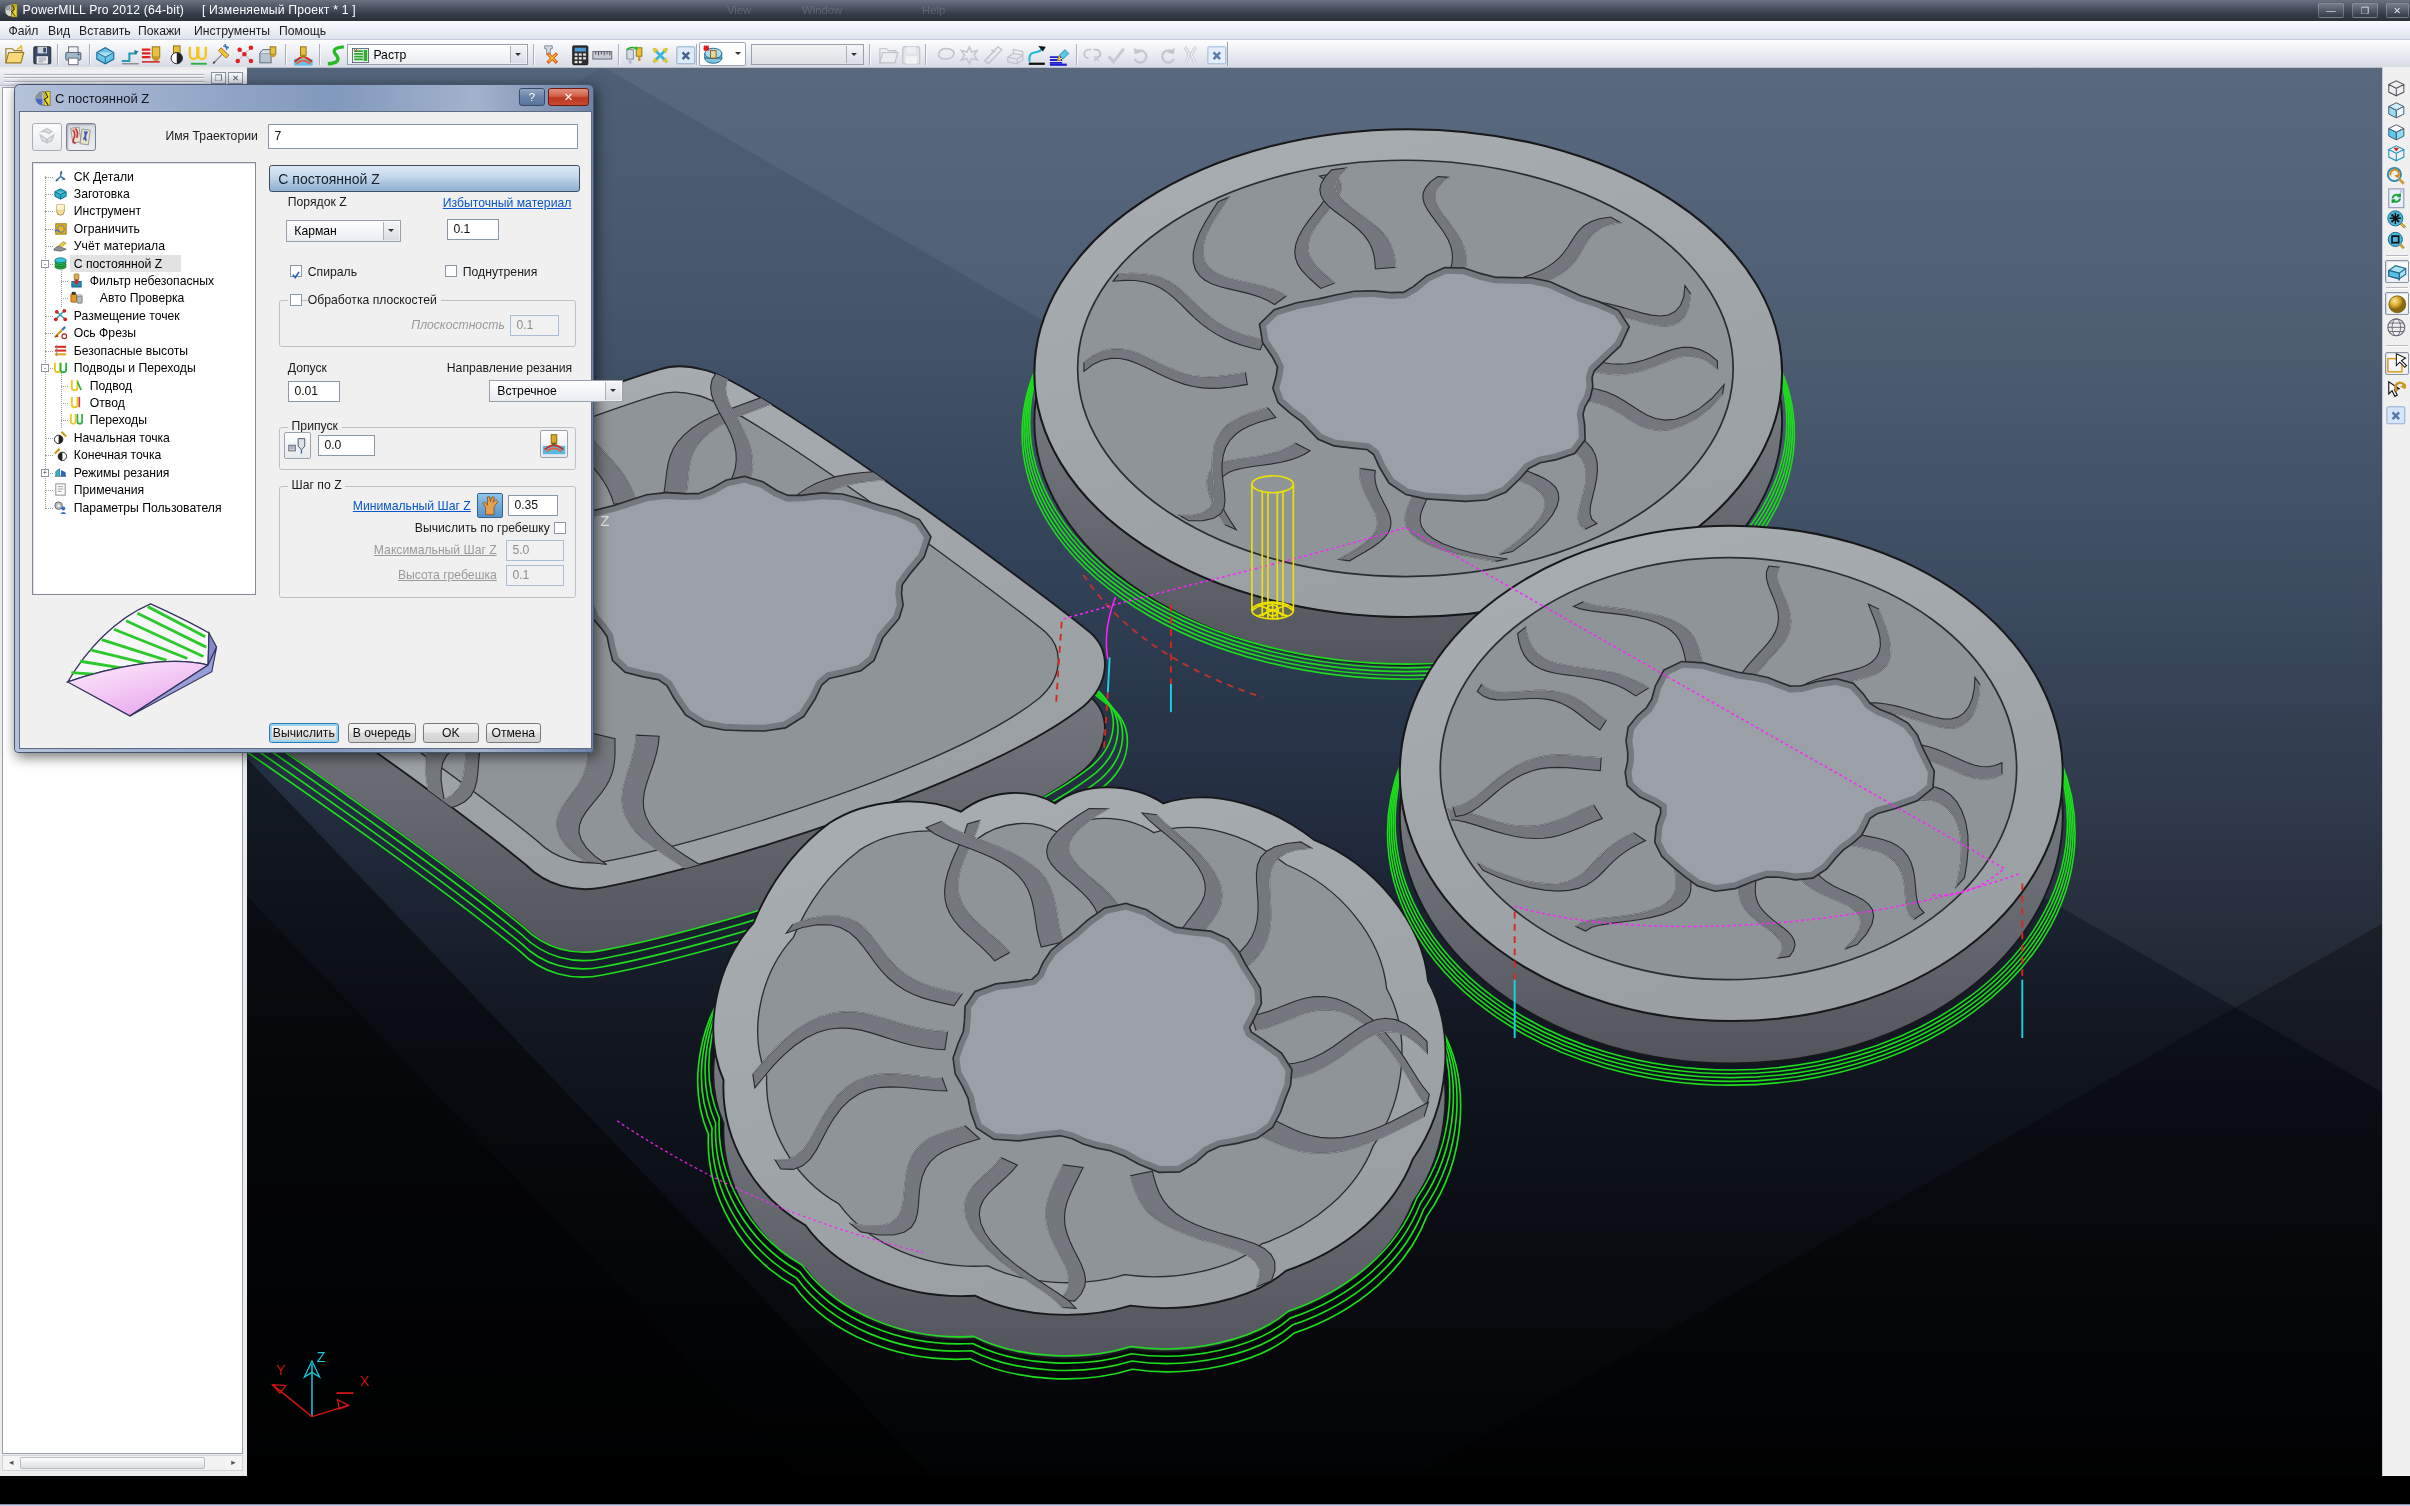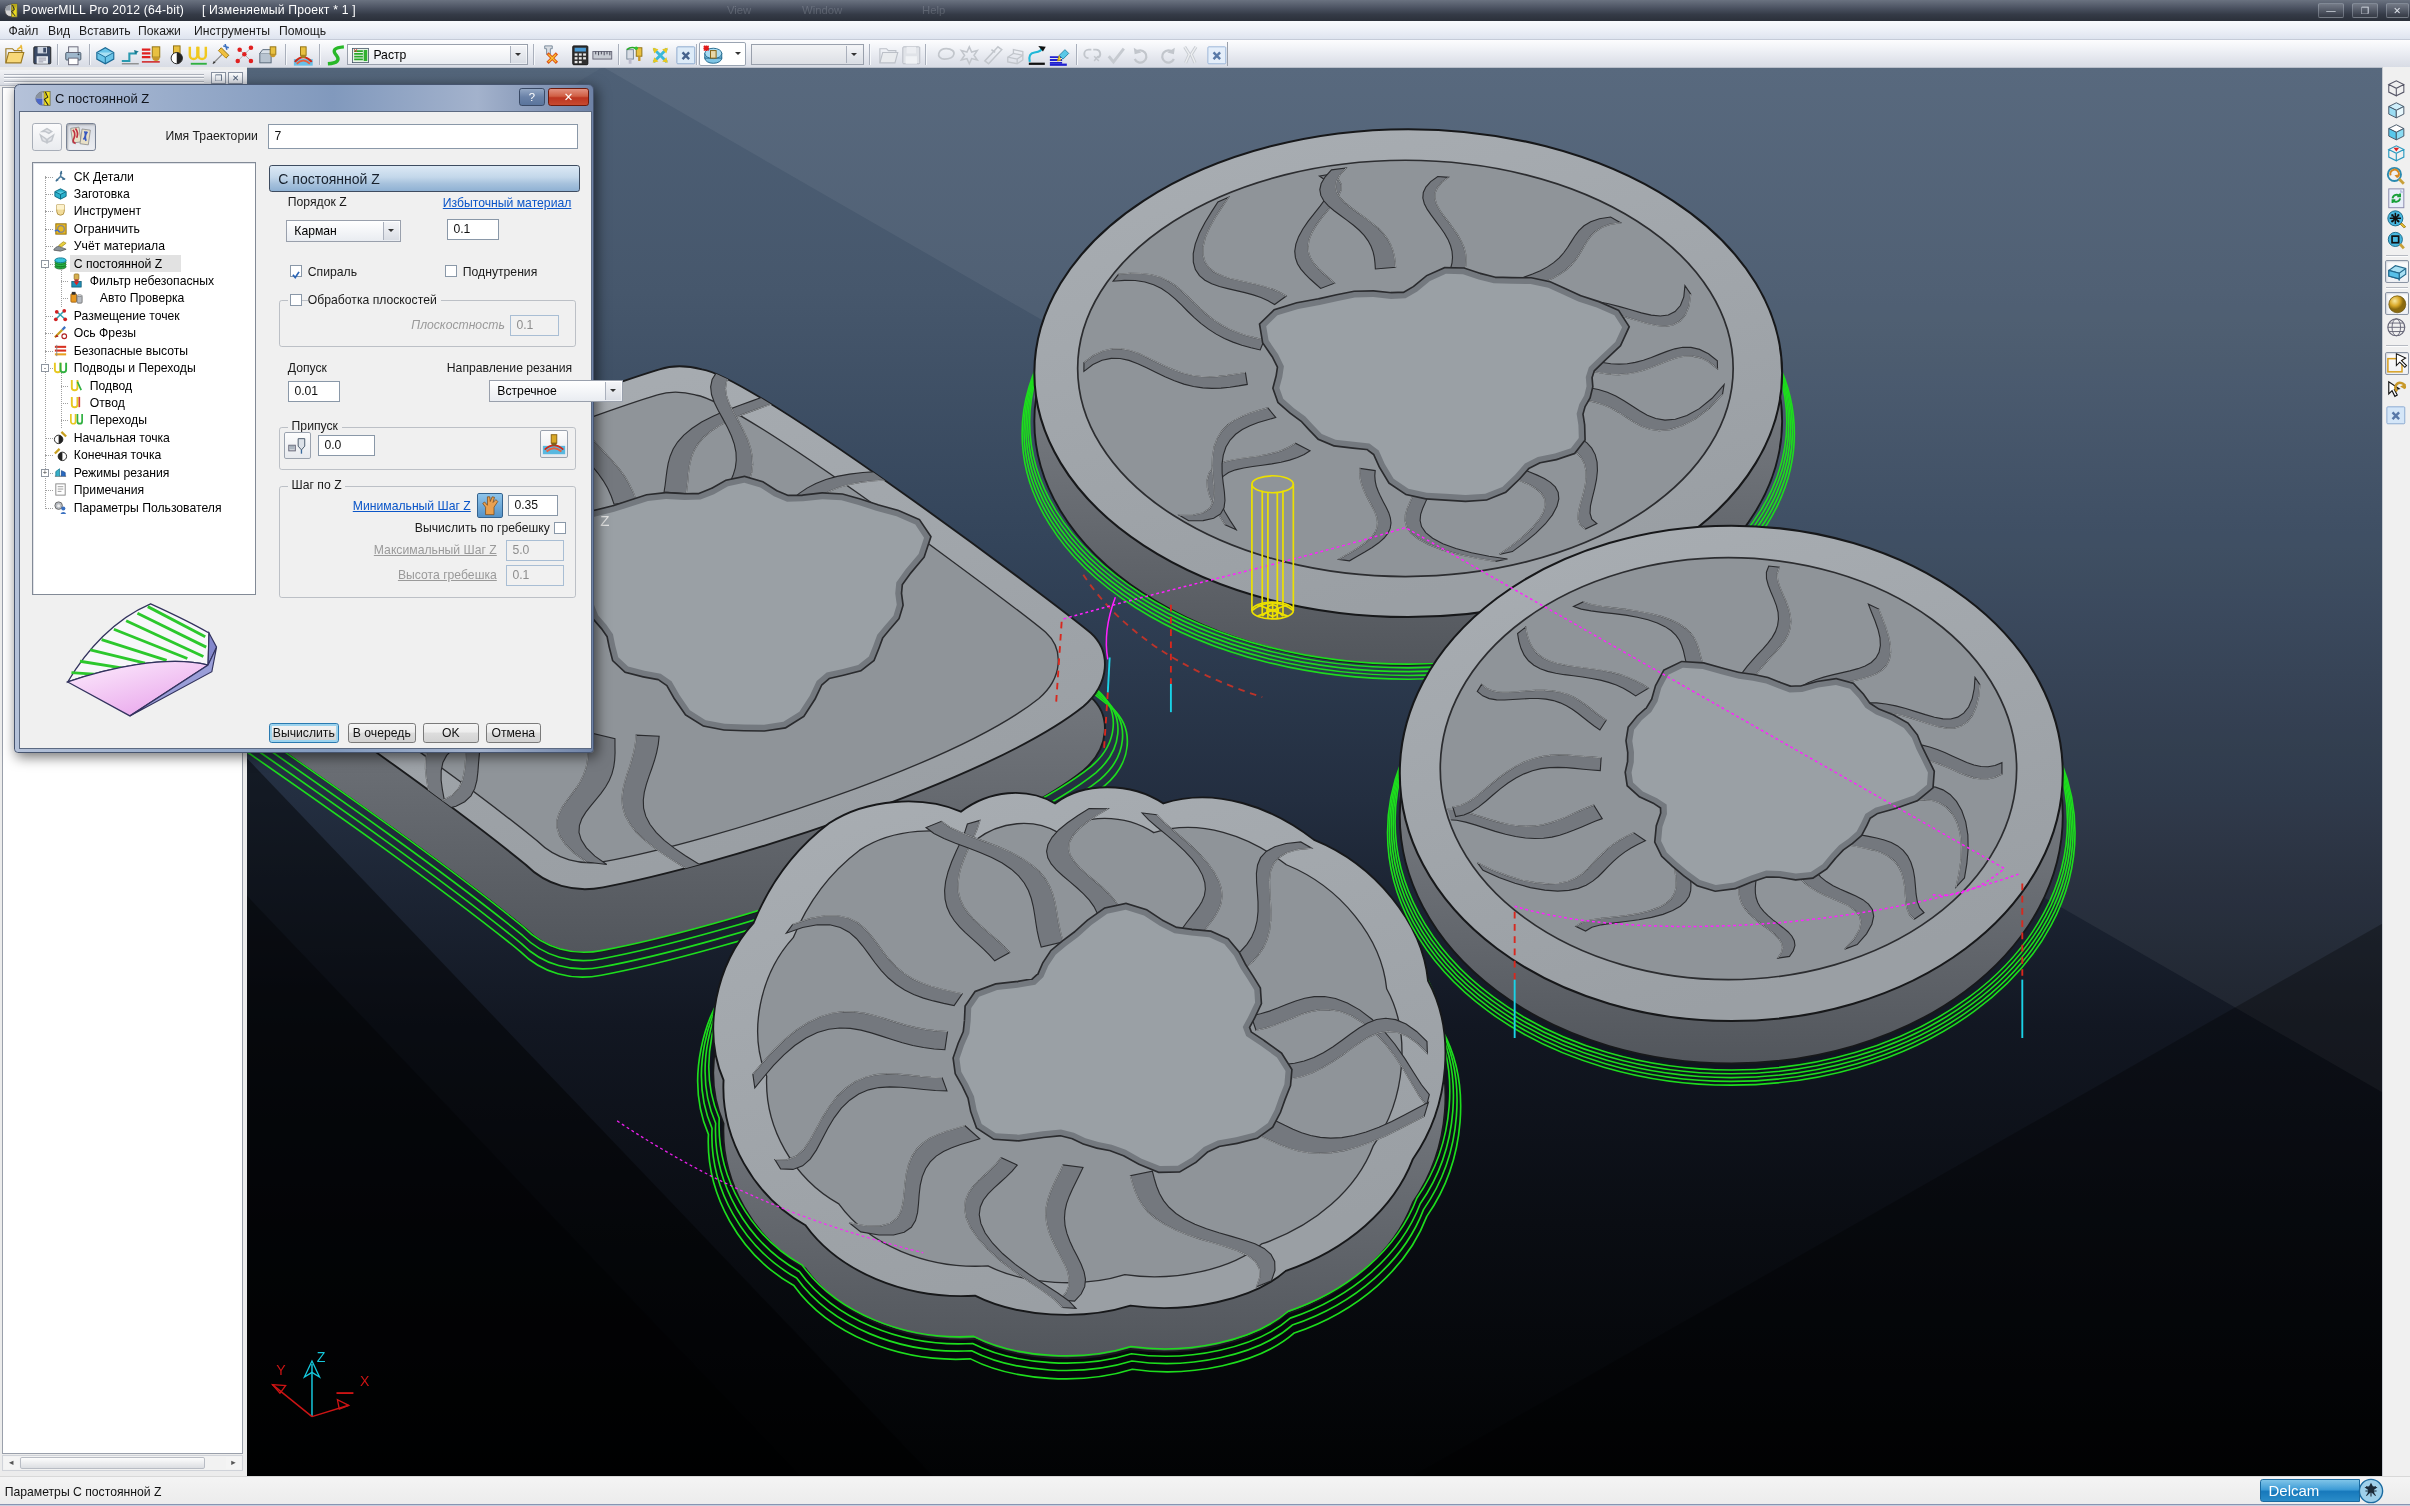--- a/index.html
+++ b/index.html
@@ -690,32 +690,20 @@
           <path d="M4,4 l0,13 3.5,-3.5 3,6 2.5,-1.5 -3,-5.5 5,-1 Z" fill="#fff" stroke="#111" stroke-width="1.2"></path>
           <path d="M13,14 a5,5 0 1 1 8,-3" fill="none" stroke="#c89828" stroke-width="2.6"></path>
           <path d="M22,6 l-1,6 -5,-3 Z" fill="#c89828"></path>
         </svg></div>
 <div class="ricon" style="top:337px;"><svg width="22.6" height="22.6" viewBox="0 0 24 24">
           <rect x="2" y="3" width="19" height="18" rx="1" fill="#d4e6f8" stroke="#88a8d0"></rect>
           <path d="M8,9 l7,7 m0,-7 l-7,7" stroke="#5878a8" stroke-width="2.6"></path>
         </svg></div>
 </div>
 
-  <div id="statusbar">
-    <div class="stext">Параметры С постоянной Z</div>
-    <div class="abs" style="left:2260px;top:1.9px;width:100px;height:23.5px;border-radius:2.8px 0 0 2.8px;
-      background:linear-gradient(180deg,#7fc4e8 0%,#3e9cd6 45%,#1779bc 55%,#2a8cc8 100%);border:0.9px solid #1a6aa0;">
-      <span style="position:absolute;left:7.5px;top:1.9px;font-size:15px;color:#fff;">Delcam</span>
-    </div>
-    <svg class="abs" style="left:2358px;top:0.9px" width="26" height="26" viewBox="0 0 28 28">
-      <circle cx="14" cy="14" r="12.5" fill="#9fd0ea" stroke="#1a6aa0" stroke-width="1.5"></circle>
-      <path d="M14,5 l-2,4 -5,1 4,3 -1,5 4,-3 4,3 -1,-5 4,-3 -5,-1 Z" fill="#1b2a38"></path>
-      <path d="M14,8 v12 M8,14 h12 M9,9 l10,10 M19,9 L9,19" stroke="#1b2a38" stroke-width="1.2"></path>
-    </svg>
-  </div>
   <div id="taskstrip"></div>
 
   <div id="dialog">
     <div id="dlgtitle">
       <svg class="abs" style="left:20px;top:4.7px" width="17" height="17" viewBox="0 0 18 18">
         <circle cx="8" cy="9" r="7" fill="#e8e8e8" stroke="#555" stroke-width="0.8"></circle>
         <path d="M8,2 A7,7 0 0 0 1,9 L8,9 Z" fill="#8892a0"></path>
         <path d="M1,9 A7,7 0 0 0 8,16 L8,9 Z" fill="#4a66c8"></path>
         <rect x="9.5" y="1.5" width="6.5" height="15" fill="#f0e020" stroke="#665" stroke-width="0.8"></rect>
         <path d="M9.5,1.5 h3 l-3,15 Z" fill="#c8b818"></path>

